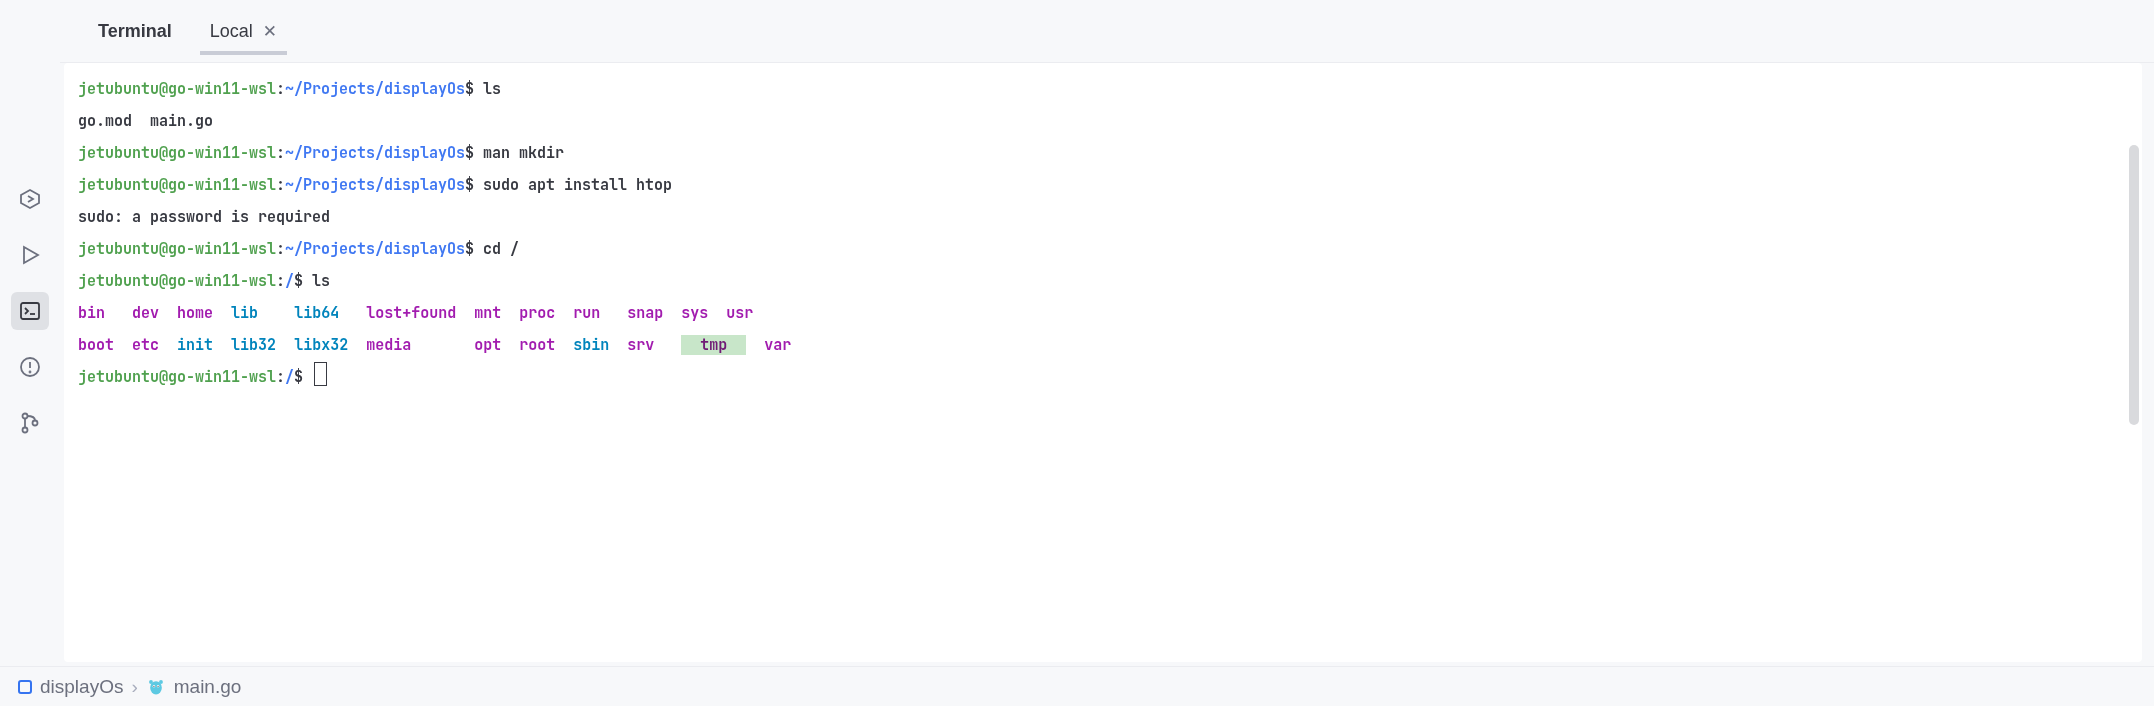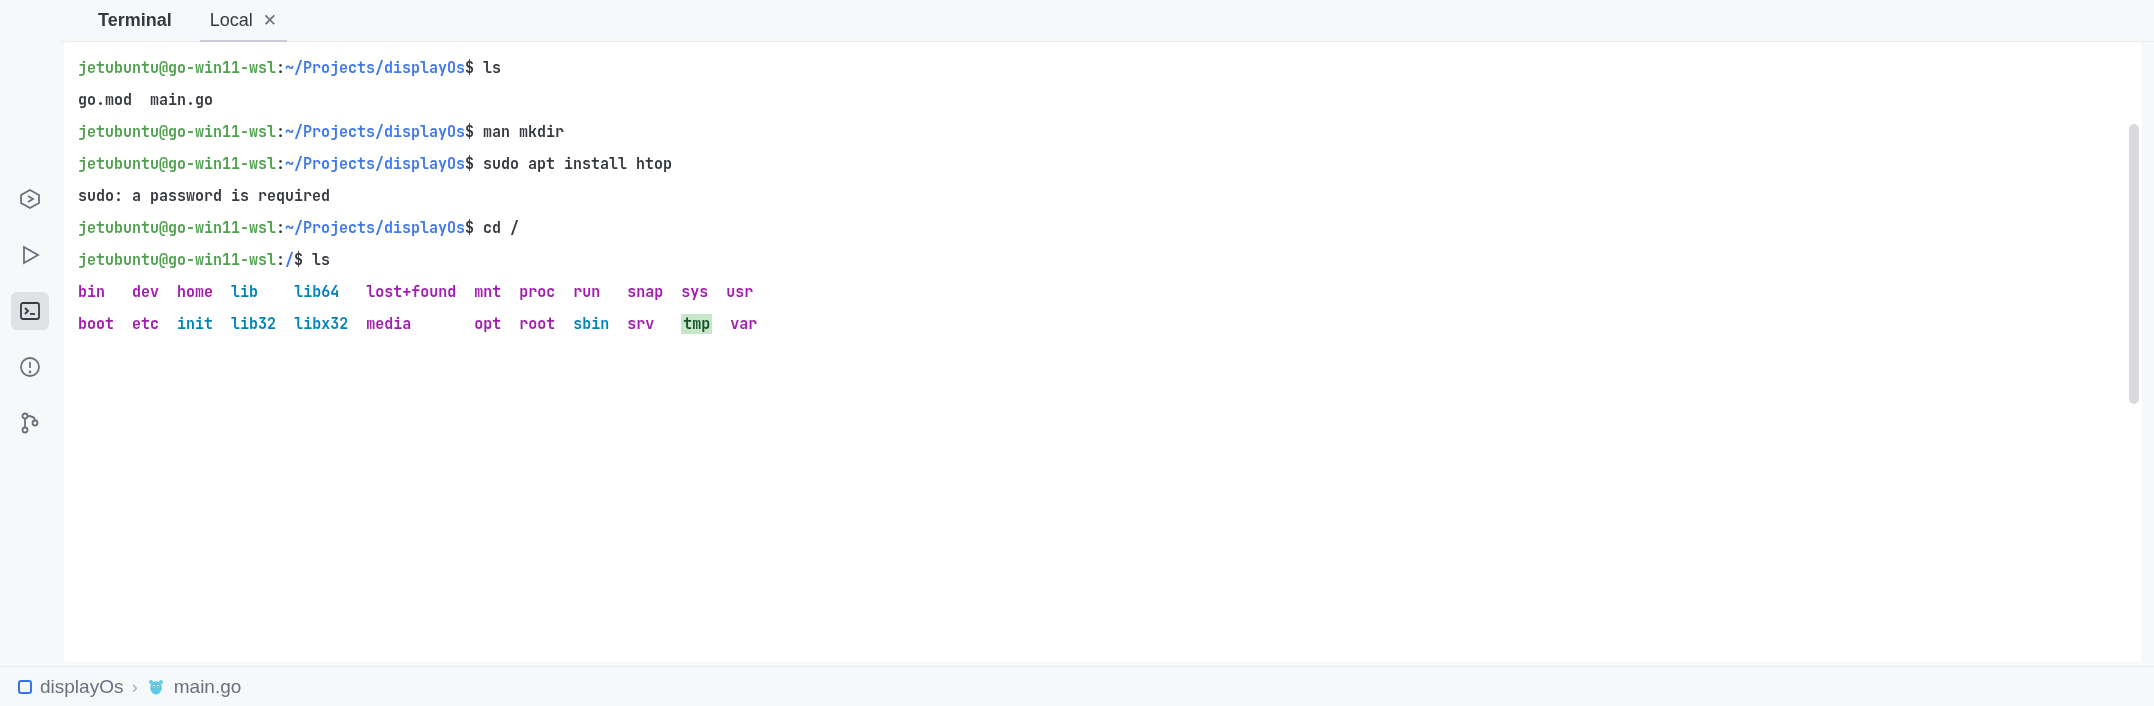--- a/index.html
+++ b/index.html
@@ -43,21 +43,21 @@
   .tool-btn svg { width: 24px; height: 24px; }
   .content {
     flex: 1;
     display: flex;
     flex-direction: column;
     background: #f7f8fa;
   }
   .tabs {
     display: flex;
     align-items: center;
-    height: 42px;
+    height: 63px;
     border-bottom: 1px solid #ebecf0;
     padding-left: 20px;
     gap: 2px;
   }
   .tab {
     padding: 12px 18px;
     font-size: 18px;
     color: #383a42;
     cursor: pointer;
     display: flex;
@@ -102,21 +102,21 @@
     top: 82px;
     width: 10px;
     height: 280px;
     background: #d9dadd;
     border-radius: 5px;
   }
   .g { color: #50a14f; }
   .b { color: #a21caf; }
   .c { color: #0184bc; }
   .path-b { color: #4078f2; }
-  .tmp { background: #c8e6c9; color: #14532d; padding: 0 2px; }
+  .tmp { background: #c8e6c9; color: #701a75; padding: 0 19px; }
   .cursor-box {
     display: inline-block;
     width: 13px;
     height: 24px;
     border: 1.5px solid #383a42;
     vertical-align: -4px;
     margin-left: 2px;
   }
   .status-bar {
     height: 40px;
@@ -208,20 +208,21 @@
       <div class="scroll-thumb"></div>
 <pre><span class="g">jetubuntu@go-win11-wsl</span><span>:</span><span class="path-b">~/Projects/displayOs</span><span>$</span> <span>ls</span></pre>
 <pre>go.mod  main.go</pre>
 <pre><span class="g">jetubuntu@go-win11-wsl</span><span>:</span><span class="path-b">~/Projects/displayOs</span><span>$</span> <span>man mkdir</span></pre>
 <pre><span class="g">jetubuntu@go-win11-wsl</span><span>:</span><span class="path-b">~/Projects/displayOs</span><span>$</span> <span>sudo apt install htop</span></pre>
 <pre>sudo: a password is required</pre>
 <pre><span class="g">jetubuntu@go-win11-wsl</span><span>:</span><span class="path-b">~/Projects/displayOs</span><span>$</span> <span>cd /</span></pre>
 <pre><span class="g">jetubuntu@go-win11-wsl</span><span>:</span><span class="path-b">/</span><span>$</span> <span>ls</span></pre>
 <pre><span class="b">bin</span>   <span class="b">dev</span>  <span class="b">home</span>  <span class="c">lib</span>    <span class="c">lib64</span>   <span class="b">lost+found</span>  <span class="b">mnt</span>  <span class="b">proc</span>  <span class="b">run</span>   <span class="b">snap</span>  <span class="b">sys</span>  <span class="b">usr</span></pre>
 <pre><span class="b">boot</span>  <span class="b">etc</span>  <span class="c">init</span>  <span class="c">lib32</span>  <span class="c">libx32</span>  <span class="b">media</span>       <span class="b">opt</span>  <span class="b">root</span>  <span class="c">sbin</span>  <span class="b">srv</span>   <span class="tmp">tmp</span>  <span class="b">var</span></pre>
+<pre><span class="g">jetubuntu@go-win11-wsl</span><span>:</span><span class="path-b">/</span><span>$</span> <span class="cursor-box"></span></pre>
     </div>
   </div>
 </div>
 
 <div class="status-bar">
   <div class="status-left">
     <span class="sq-icon"></span>
     <span>displayOs</span>
     <span class="crumb-sep">›</span>
     <span class="gopher">

